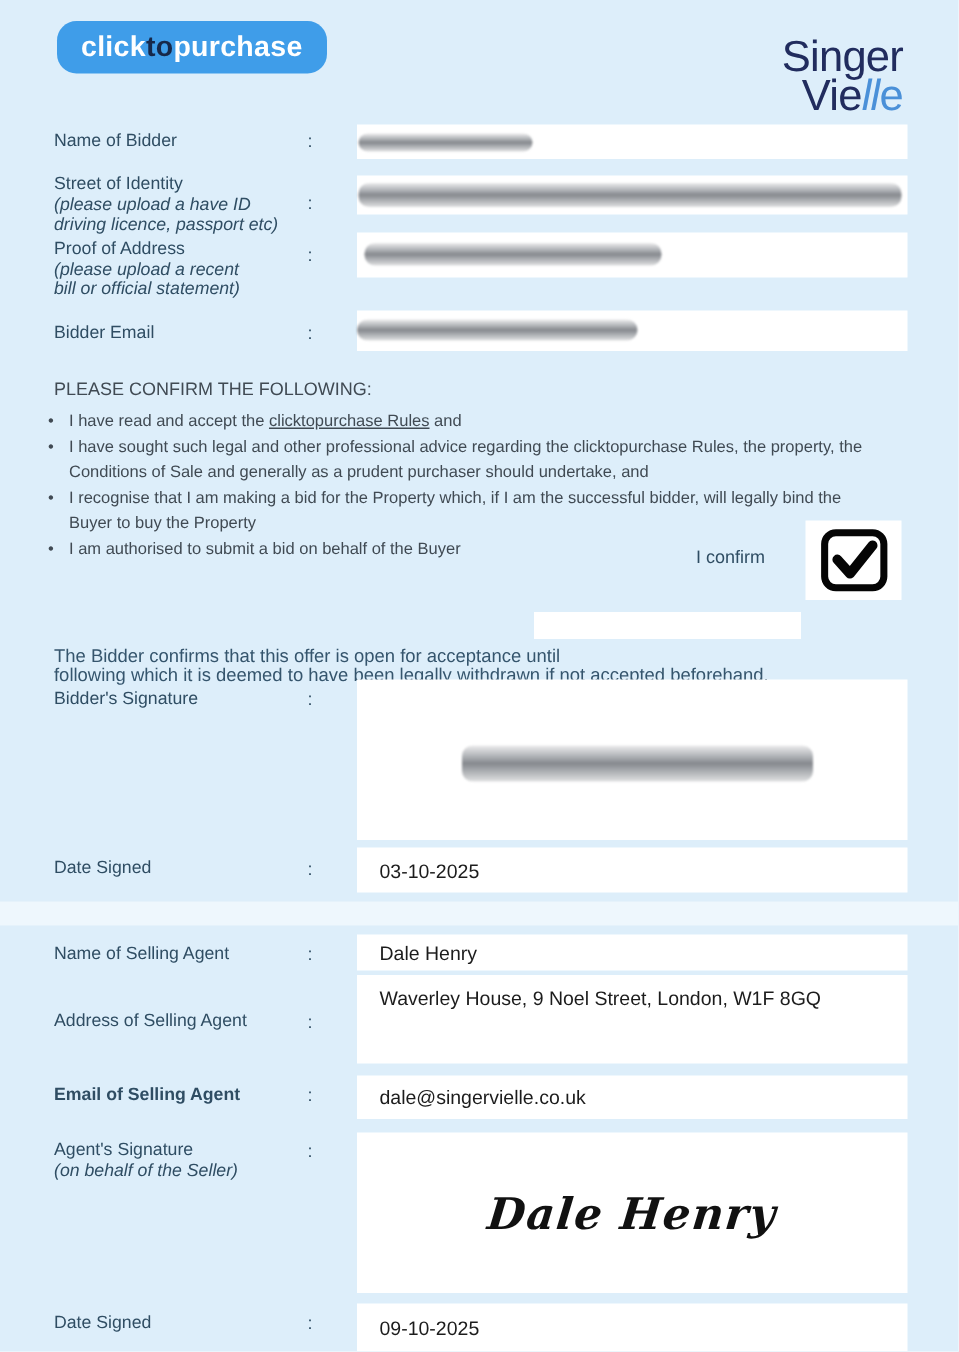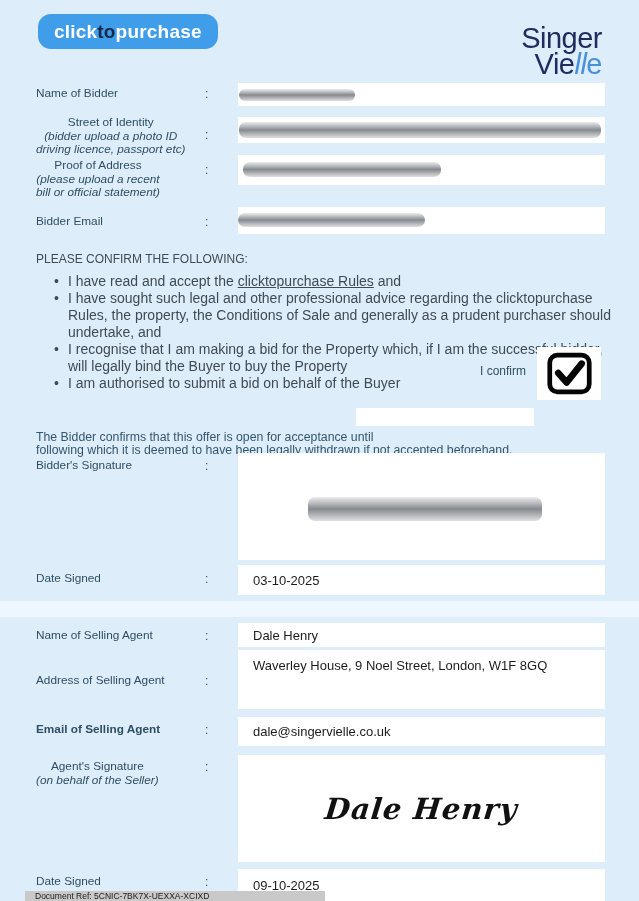--- a/index.html
+++ b/index.html
@@ -22,46 +22,45 @@
     position:absolute;right:37px;top:25px;text-align:right;
     font-size:29px;font-weight:500;line-height:26px;letter-spacing:-.5px;
     color:#212c5e;
   }
   .brand .lt{color:#4a90d8;}
   .brand .it{font-style:italic;}
   
   .label{
     position:absolute;left:36px;font-size:11.8px;line-height:13.5px;
     color:#2f4d63;
-    text-align:center;
   }
   .label .note{font-style:italic;display:block;}
   .colon{position:absolute;left:205px;font-size:12px;color:#2f4d63;}
   .vbox{
     position:absolute;left:238px;width:367px;background:#ffffff;
   }
   .vbox .val{
     font-size:13px;color:#1c1c1c;padding-left:15px;
     display:flex;align-items:center;height:100%;
   }
   .vbox .val.top{align-items:flex-start;padding-top:8px;height:auto;}
   .redact{
     position:absolute;border-radius:7px;filter:blur(.7px);
     background:linear-gradient(180deg,#ececed 0%,#b4b7bb 28%,#86898e 50%,#a9acb0 70%,#dfe0e1 100%);
   }
   
   .heading{position:absolute;left:36px;top:252px;font-size:12px;color:#404a53;}
   .bullets{
-    position:absolute;left:54px;top:273px;width:560px;margin:0;padding:0;
-    list-style:none;font-size:14px;line-height:17px;color:#404a53;
+    position:absolute;left:32px;top:273px;width:560px;margin:0;padding:0;
+    list-style:none;font-size:11px;line-height:17px;color:#404a53;
   }
   .bullets li{padding-left:14px;position:relative;}
   .bullets li::before{content:"•";position:absolute;left:0;top:0;}
   .rules-link{text-decoration:underline;color:#404a53;cursor:pointer;}
-  .iconfirm{position:absolute;left:448px;top:364px;width:78px;text-align:right;font-size:12px;color:#2f4d63;}
+  .iconfirm{position:absolute;left:448px;top:364px;width:78px;text-align:center;font-size:12px;color:#2f4d63;}
   .checkbg{position:absolute;left:537px;top:347px;width:64px;height:53px;background:#fff;}
   .checkbox{position:absolute;left:9px;top:4px;cursor:pointer;}
   
   .accept-line{position:absolute;left:36px;font-size:12.3px;line-height:13px;color:#35556d;margin-top:20px;}
   .blankbox{position:absolute;left:356px;top:408px;width:178px;height:18px;background:#fff;}
   .band{position:absolute;left:0;top:601px;width:639px;height:16px;background:rgba(255,255,255,.5);}
   
   .script{
     font-family:"DejaVu Serif",serif;font-style:italic;font-weight:600;
     font-size:29px;color:#111;letter-spacing:1px;transform:skewX(-6deg);
@@ -92,21 +91,21 @@
   </div>
 
   <div class="label" style="top:87px;">Name of Bidder</div>
   <div class="colon" style="top:87px;">:</div>
   <div class="vbox" style="top:83px;height:23px;">
     <div class="redact" style="left:1px;top:6px;width:116px;height:12px;"></div>
   </div>
 
   <div class="label" style="top:116px;">
     <span>Street of Identity</span>
-    <span class="note">(bidder upload a photo ID</span>
+    <span class="note">(please upload a have ID</span>
     <span class="note">driving licence, passport etc)</span>
   </div>
   <div class="colon" style="top:128px;">:</div>
   <div class="vbox" style="top:117px;height:26px;">
     <div class="redact" style="left:1px;top:5px;width:362px;height:16px;"></div>
   </div>
 
   <div class="label" style="top:159px;">
     <span>Proof of Address</span>
     <span class="note">(please upload a recent</span>
@@ -182,17 +181,14 @@
   <div class="vbox" style="top:755px;height:107px;">
     <div class="script">Dale Henry</div>
   </div>
 
   <div class="label" style="top:875px;">Date Signed</div>
   <div class="colon" style="top:875px;">:</div>
   <div class="vbox" style="top:869px;height:32px;">
     <div class="val">09-10-2025</div>
   </div>
 
-  <div class="footer-strip">
-    <span>Document Ref: 5CNIC-7BK7X-UEXXA-XCIXD</span>
-  </div>
 
 </div>
 
 </body></html>

